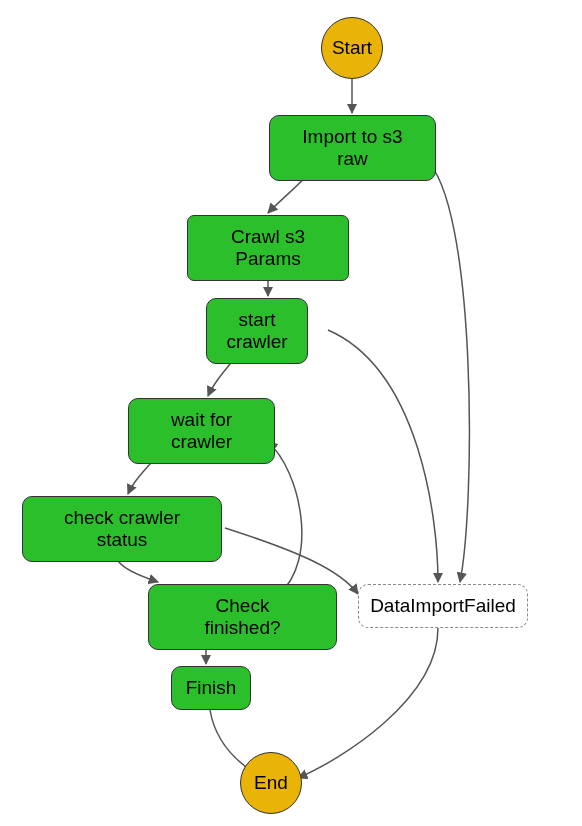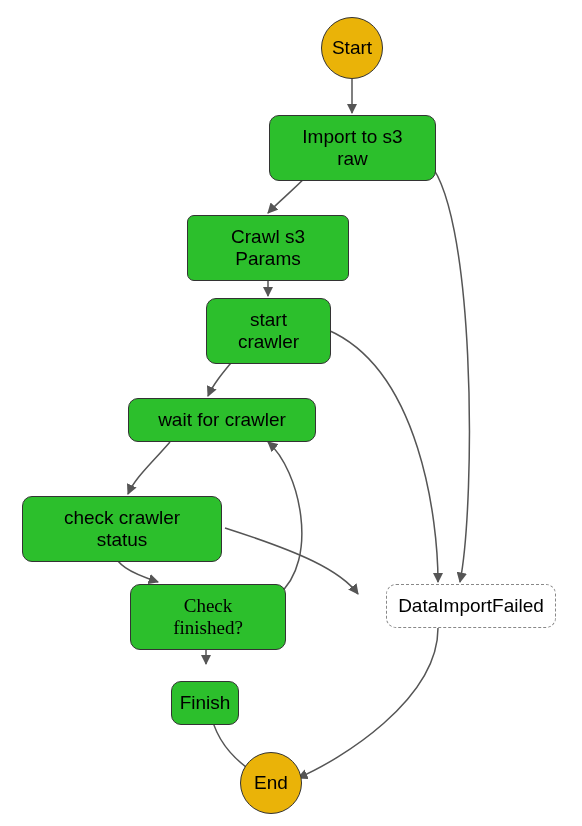--- a/index.html
+++ b/index.html
@@ -90,39 +90,39 @@
 </div>
 
 <div class="node green-node" style="left:269px; top:115px; width:167px;">
   <span>Import to s3 raw</span>
 </div>
 
 <div class="node green-node" style="left:187px; top:215px; width:162px;border-radius:7px;">
   <span>Crawl s3 Params</span>
 </div>
 
-<div class="node green-node" style="left:206px; top:298px; width:125px;">
+<div class="node green-node" style="left:206px; top:298px; width:102px;">
   <span>start crawler</span>
 </div>
 
-<div class="node green-node" style="left:128px; top:398px; width:188px;">
+<div class="node green-node" style="left:128px; top:398px; width:147px;">
   <span>wait for crawler</span>
 </div>
 
 <div class="node green-node" style="left:22px; top:496px; width:200px;align-items:center;">
   <span>check crawler status</span>
 </div>
 
-<div class="node green-node" style="left:130px; top:584px; width:156px;font-family:Liberation Serif, serif;">
+<div class="node green-node" style="left:148px; top:584px; width:189px;">
   <span>Check finished?</span>
 </div>
 
-<div class="node green-node" style="left:171px; top:666px; width:68px;margin-top:15px;">
+<div class="node green-node" style="left:171px; top:666px; width:80px;">
   <span>Finish</span>
 </div>
 
-<div class="node dashed-node" style="left:358px; top:584px; width:170px;margin-left:28px;">
+<div class="node dashed-node" style="left:358px; top:584px; width:170px;">
   <span>DataImportFailed</span>
 </div>
 
 <div class="node circle-node" style="left:240px; top:752px;">
   <span>End</span>
 </div>
 
 </body></html>

